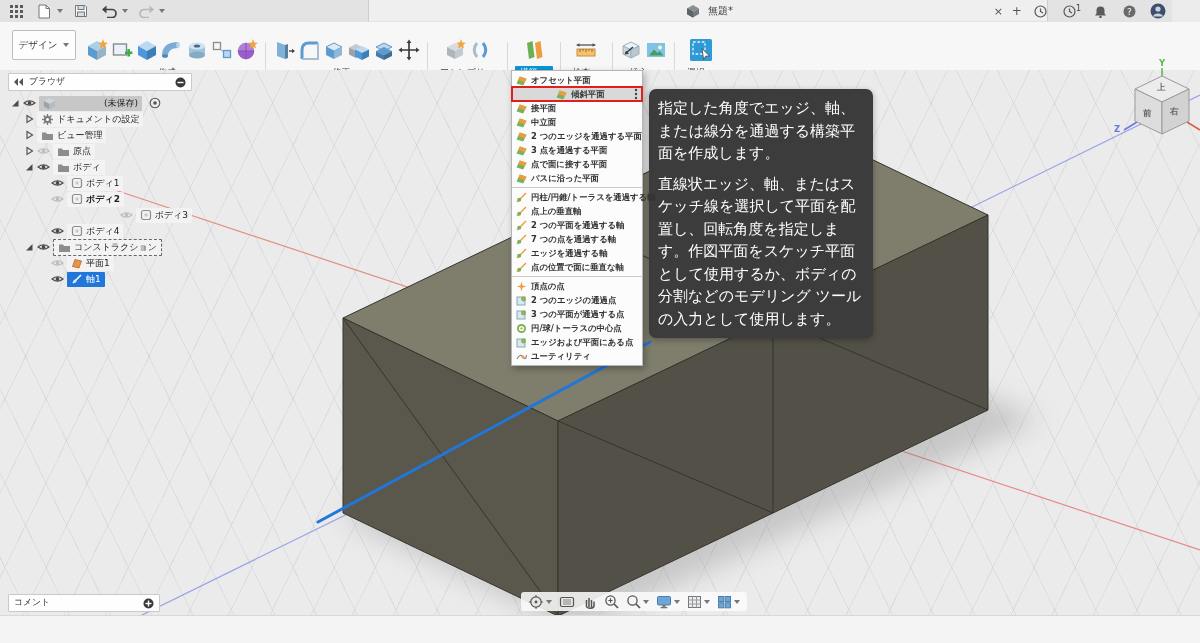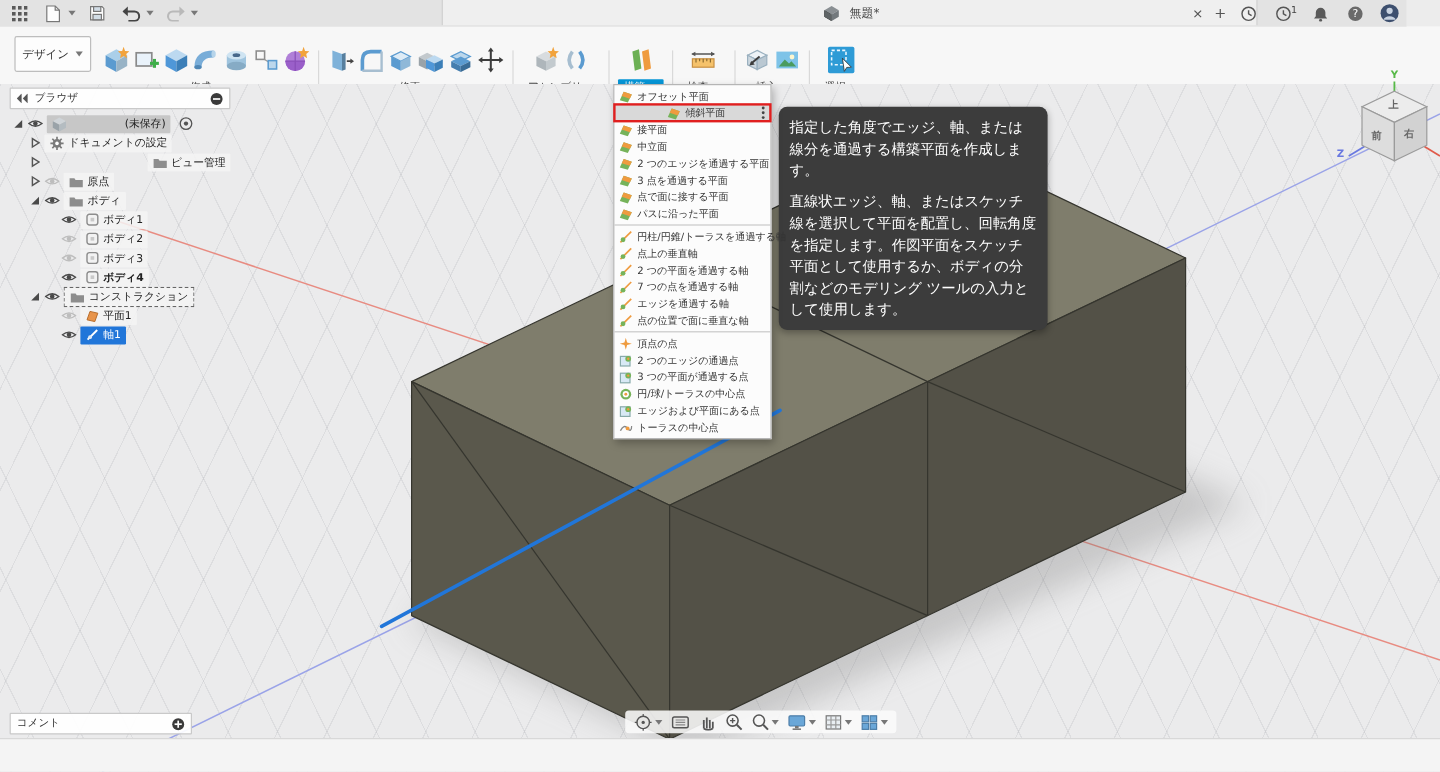--- a/index.html
+++ b/index.html
@@ -37,28 +37,28 @@
   
   #canvas{left:0;top:70px;width:1200px;height:573px;
     background:
      repeating-linear-gradient(116deg, rgba(170,172,178,.22) 0 1px, transparent 1px 37px),
      repeating-linear-gradient(64deg, rgba(170,172,178,.22) 0 1px, transparent 1px 37px),
      #ebebec;}
 
   
   #construct-menu{left:511px;top:70px;width:130px;background:#fcfcfc;border:1px solid #b5b5b5;
                   box-shadow:2px 3px 7px rgba(0,0,0,.28);padding:2px 0;z-index:30;}
-  .menu-item{height:14px;display:flex;align-items:center;gap:4px;padding:0 4px;font-size:8.4px;color:#333;white-space:nowrap;}
+  .menu-item{height:14px;display:flex;align-items:center;gap:4px;padding:0 4px;font-size:8.4px;color:#333;white-space:nowrap;font-weight:bold;}
   .menu-item.hl{background:#d9d9d9;outline:2.5px solid #e01f1f;outline-offset:-1px;padding-left:44px;}
   .menu-sep{height:1px;background:#c9c9c9;margin:2px 0;}
   .mi-dots{margin-left:auto;}
 
   
   #tooltip{left:649px;top:89px;width:206px;background:#3c3c3c;color:#fff;border-radius:7px;
-           padding:8px 9px;font-size:12px;line-height:1.5;z-index:25;box-shadow:0 2px 6px rgba(0,0,0,.3);}
+           padding:8px 9px;font-size:15px;line-height:1.5;z-index:25;box-shadow:0 2px 6px rgba(0,0,0,.3);}
   #tooltip p{margin:0 0 8px 0;}
   #tooltip p:last-child{margin:0;}
 
   
   #browser{left:8px;top:73px;width:184px;z-index:20;}
   .panel-head{height:16px;background:rgba(255,255,255,.92);border:1px solid #c9c9c9;border-radius:1px;
               display:flex;align-items:center;gap:5px;padding:0 5px;font-size:8.8px;color:#333;}
   .panel-head .spacer{flex:1;}
   #tree{margin-top:4px;font-size:9px;color:#222;}
   .trow{height:16px;display:flex;align-items:center;gap:3px;}
@@ -633,21 +633,21 @@
       </span>
       <span>エッジおよび平面にある点</span>
     </div>
     <div class="menu-item">
       <span>
         <svg width="11" height="11" viewBox="0 0 11 11">
           <path d="M1 8 Q4 2 7 6 T10.5 4" fill="none" stroke="#888" stroke-width="1.2"></path>
           <circle cx="7" cy="6" r="1.6" fill="#ef9b3f"></circle>
         </svg>
       </span>
-      <span>トーラスの中心点</span>
+      <span>ユーティリティ</span>
     </div>
   </div>
 
 <div class="abs" id="tooltip">
   <p>指定した角度でエッジ、軸、または線分を通過する構築平面を作成します。</p>
   <p>直線状エッジ、軸、またはスケッチ線を選択して平面を配置し、回転角度を指定します。作図平面をスケッチ平面として使用するか、ボディの分割などのモデリング ツールの入力として使用します。</p>
 </div>
 
 <div class="abs" id="browser">
   <div class="panel-head">
@@ -711,21 +711,21 @@
                 <line x1="2.6" y1="2.6" x2="10.4" y2="10.4"></line>
                 <line x1="10.4" y1="2.6" x2="2.6" y2="10.4"></line>
               </g>
               <circle cx="6.5" cy="6.5" r="3.6" fill="#7a7a7a"></circle>
               <circle cx="6.5" cy="6.5" r="1.5" fill="#fff"></circle>
             </svg>
           </span>
           <span>ドキュメントの設定</span>
         </span>
       </div>
-      <div class="trow" style="padding-left: 16px; justify-content: space-between;">
+      <div class="trow" style="padding-left: 16px;">
         <span style="width: 10px;">
           <svg width="10" height="10" viewBox="0 0 10 10">
             <polygon points="3,1.5 8.5,5 3,8.5" fill="none" stroke="#555" stroke-width="1.2"></polygon>
           </svg>
         </span>
         <span class="chip">
           <span>
             <svg width="13" height="11" viewBox="0 0 13 11">
               <path d="M1 2.5 h4 l1 1.5 h6 v6 h-11 z" fill="#8d8d8d"></path>
             </svg>
@@ -786,57 +786,57 @@
         <span class="chip">
           <span>
             <svg width="12" height="12" viewBox="0 0 12 12">
               <rect x="1.5" y="1.5" width="9" height="9" rx="2" fill="#f2f2f2" stroke="#8d8d8d" stroke-width="1.2"></rect>
               <rect x="4.5" y="4.5" width="3" height="3" fill="#c9c9c9"></rect>
             </svg>
           </span>
           <span>ボディ1</span>
         </span>
       </div>
-      <div class="trow" style="padding-left: 30px;">
+      <div class="trow" style="padding-left: 30px; font-weight: bold;">
         <span style="width: 10px;"></span>
         <span>
           <svg width="13" height="10" viewBox="0 0 13 10">
             <path d="M1 5 Q6.5 0.5 12 5 Q6.5 9.5 1 5 Z" fill="none" stroke="#bdbdbd" stroke-width="1.1"></path>
             <circle cx="6.5" cy="5" r="1.9" fill="#bdbdbd"></circle>
           </svg>
         </span>
         <span class="chip">
           <span>
             <svg width="12" height="12" viewBox="0 0 12 12">
               <rect x="1.5" y="1.5" width="9" height="9" rx="2" fill="#f2f2f2" stroke="#8d8d8d" stroke-width="1.2"></rect>
               <rect x="4.5" y="4.5" width="3" height="3" fill="#c9c9c9"></rect>
             </svg>
           </span>
           <span>ボディ2</span>
         </span>
       </div>
-      <div class="trow" style="padding-left: 30px;">
+      <div class="trow" style="padding-left: 30px; justify-content: flex-end;">
         <span style="width: 10px;"></span>
         <span>
           <svg width="13" height="10" viewBox="0 0 13 10">
             <path d="M1 5 Q6.5 0.5 12 5 Q6.5 9.5 1 5 Z" fill="none" stroke="#bdbdbd" stroke-width="1.1"></path>
             <circle cx="6.5" cy="5" r="1.9" fill="#bdbdbd"></circle>
           </svg>
         </span>
         <span class="chip">
           <span>
             <svg width="12" height="12" viewBox="0 0 12 12">
               <rect x="1.5" y="1.5" width="9" height="9" rx="2" fill="#f2f2f2" stroke="#8d8d8d" stroke-width="1.2"></rect>
               <rect x="4.5" y="4.5" width="3" height="3" fill="#c9c9c9"></rect>
             </svg>
           </span>
           <span>ボディ3</span>
         </span>
       </div>
-      <div class="trow" style="padding-left: 30px; font-weight: bold;">
+      <div class="trow" style="padding-left: 30px;">
         <span style="width: 10px;"></span>
         <span>
           <svg width="13" height="10" viewBox="0 0 13 10">
             <path d="M1 5 Q6.5 0.5 12 5 Q6.5 9.5 1 5 Z" fill="none" stroke="#4a4a4a" stroke-width="1.1"></path>
             <circle cx="6.5" cy="5" r="1.9" fill="#4a4a4a"></circle>
           </svg>
         </span>
         <span class="chip">
           <span>
             <svg width="12" height="12" viewBox="0 0 12 12">

